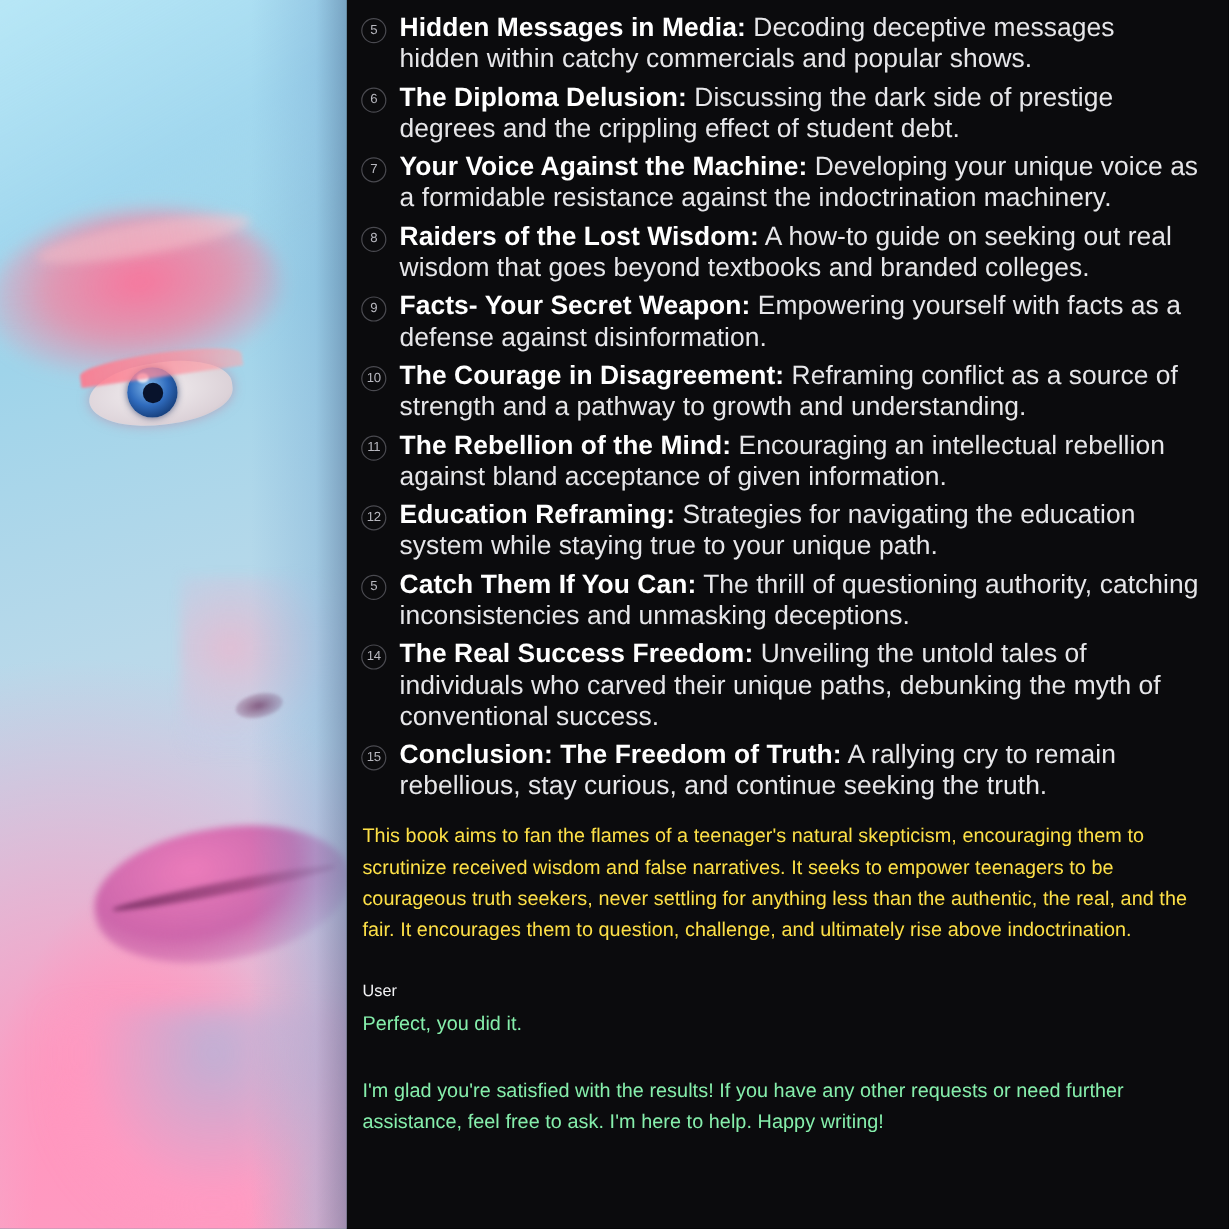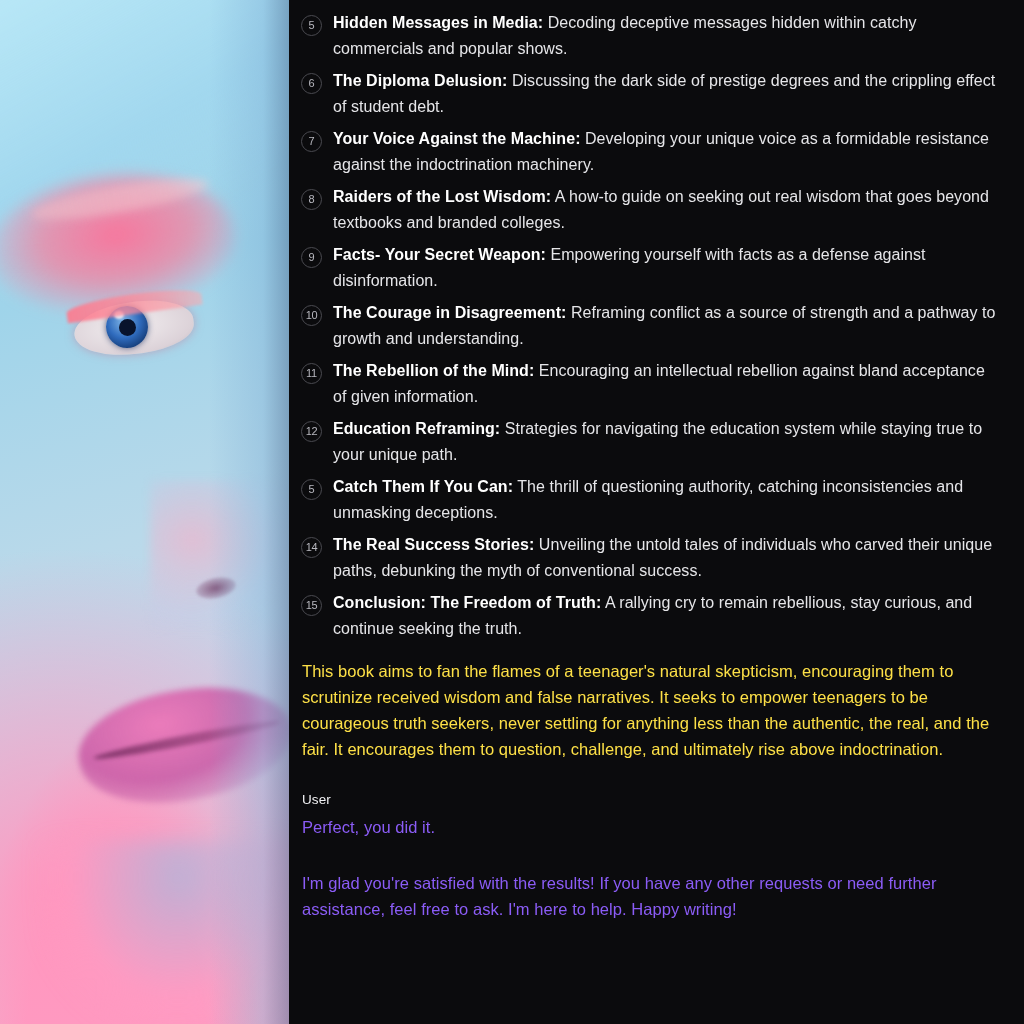--- a/index.html
+++ b/index.html
@@ -187,21 +187,21 @@
     margin-right: 11px;
     border-radius: 50%;
     border: 1px solid #4a4a50;
     color: #b9b9c0;
     font-size: 11px;
     line-height: 19px;
     text-align: center;
     letter-spacing: -0.3px;
   }
   .item-text {
-    font-size: 16px;
+    font-size: 22px;
     line-height: 26px;
     color: #e6e6e9;
     letter-spacing: 0.05px;
   }
   .item-text b {
     color: #ffffff;
     font-weight: 700;
   }
 
   .paragraph {
@@ -220,21 +220,21 @@
   .msg-role {
     font-size: 13.5px;
     font-weight: 400;
     color: #f2f2f4;
     margin-bottom: 7px;
     letter-spacing: 0.1px;
   }
   .msg-body {
     font-size: 16.5px;
     line-height: 26px;
-    color: #8b5cf6;
+    color: #86efac;
     letter-spacing: 0.05px;
   }
 </style>
 </head>
 <body>
 
 <div class="page">
 
   <div class="image-panel">
     <div class="portrait-bg"></div>
@@ -289,21 +289,21 @@
         <li class="list-item">
           <span class="num-badge">12</span>
           <span class="item-text"><b>Education Reframing:</b><span> Strategies for navigating the education system while staying true to your unique path.</span></span>
         </li>
         <li class="list-item">
           <span class="num-badge">5</span>
           <span class="item-text"><b>Catch Them If You Can:</b><span> The thrill of questioning authority, catching inconsistencies and unmasking deceptions.</span></span>
         </li>
         <li class="list-item">
           <span class="num-badge">14</span>
-          <span class="item-text"><b>The Real Success Stories:</b><span> Unveiling the untold tales of individuals who carved their unique paths, debunking the myth of conventional success.</span></span>
+          <span class="item-text"><b>The Real Success Freedom:</b><span> Unveiling the untold tales of individuals who carved their unique paths, debunking the myth of conventional success.</span></span>
         </li>
         <li class="list-item">
           <span class="num-badge">15</span>
           <span class="item-text"><b>Conclusion: The Freedom of Truth:</b><span> A rallying cry to remain rebellious, stay curious, and continue seeking the truth.</span></span>
         </li>
       </ul>
 
       <p class="paragraph">This book aims to fan the flames of a teenager's natural skepticism, encouraging them to scrutinize received wisdom and false narratives. It seeks to empower teenagers to be courageous truth seekers, never settling for anything less than the authentic, the real, and the fair. It encourages them to question, challenge, and ultimately rise above indoctrination.</p>
 
       <div class="msg-block">

